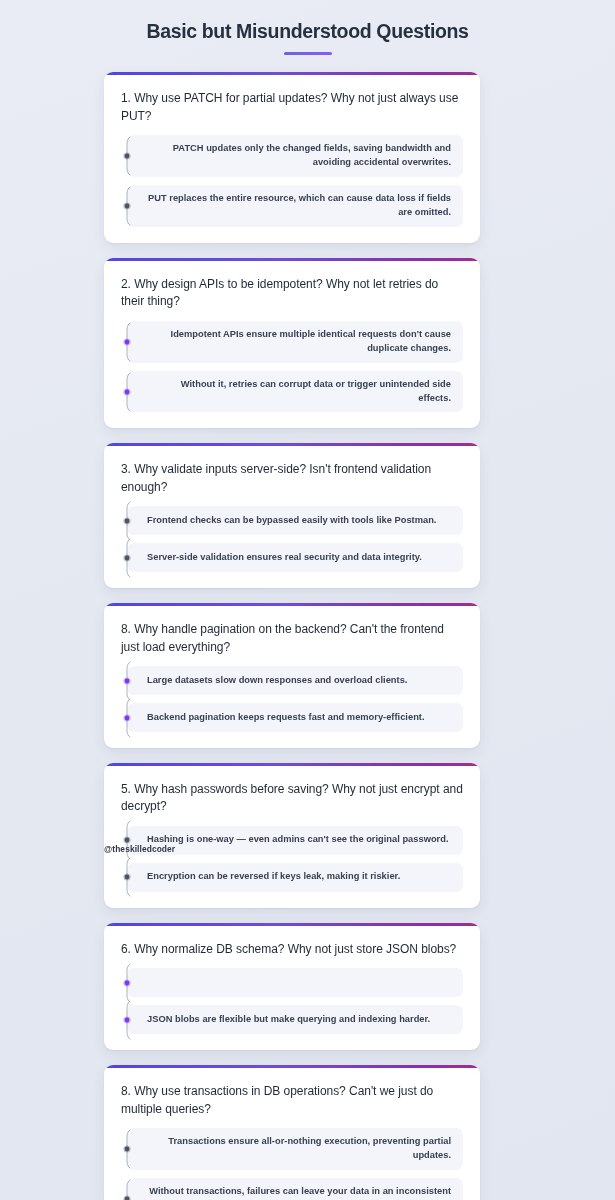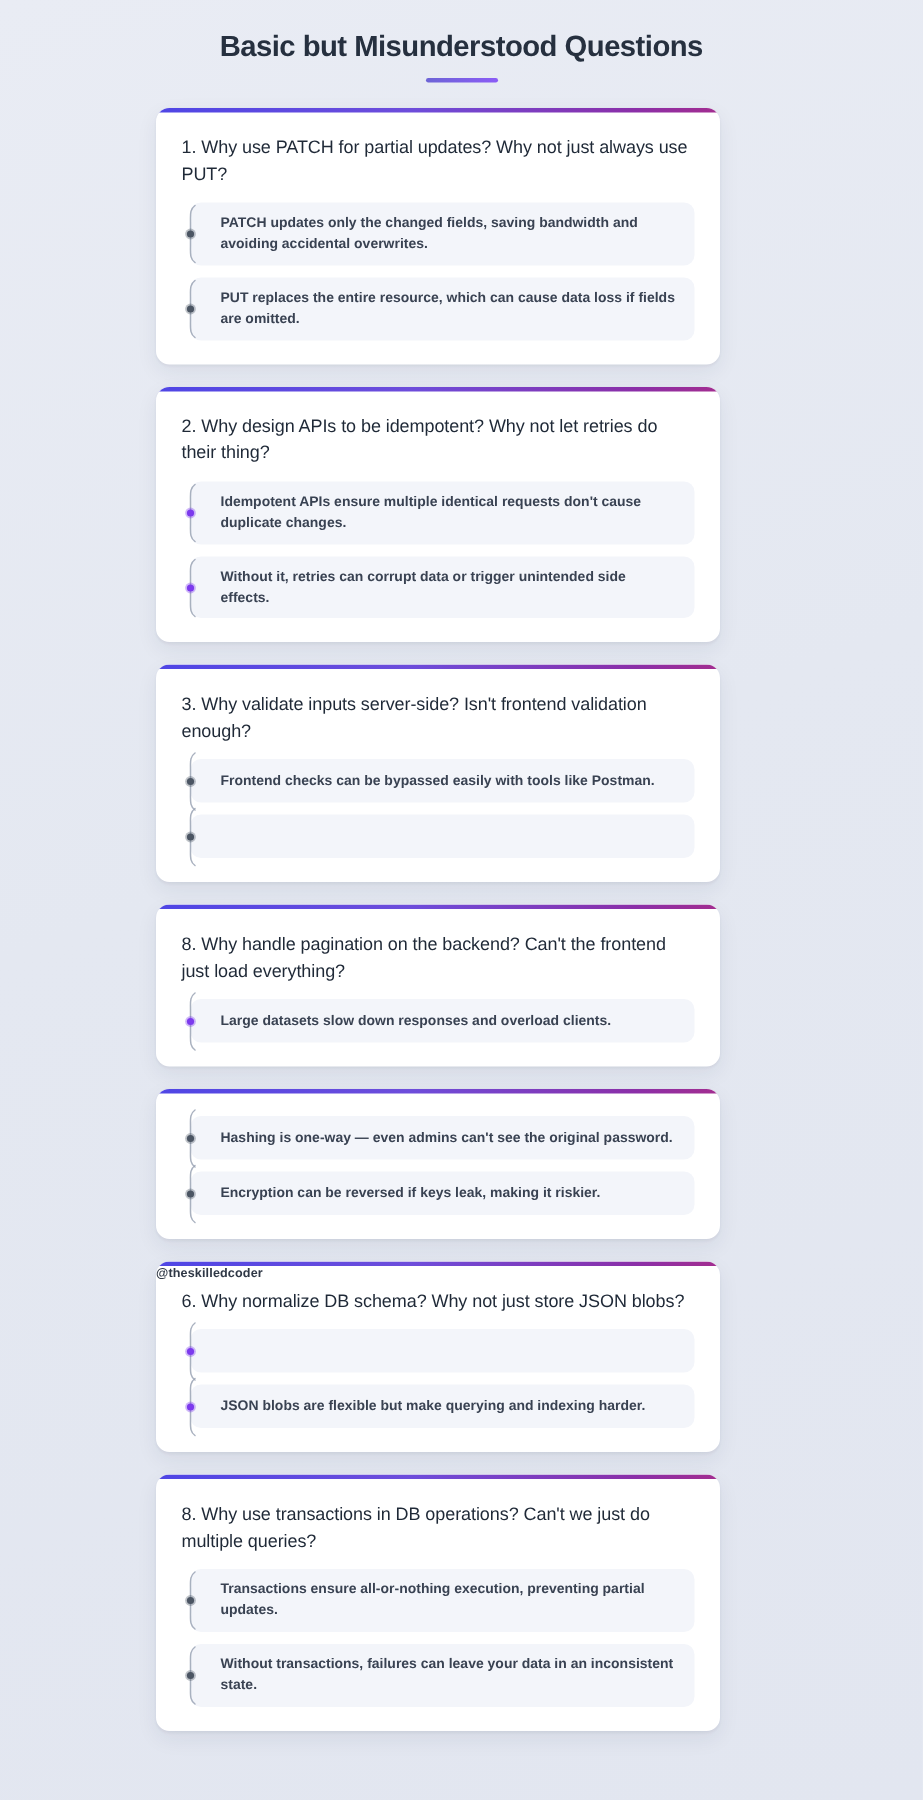--- a/index.html
+++ b/index.html
@@ -113,20 +113,21 @@
   }
 
   .answer-marker svg { display: block; overflow: visible; }
 
   .answer-text {
     font-size: 9.3px;
     font-weight: bold;
     color: #394252;
     line-height: 1.5;
     letter-spacing: 0.01px;
+    text-align: right;
   }
 
   
   .footer {
     position: absolute;
     left: 104px;
     bottom: 22px;
   }
 
   .handle {
@@ -214,41 +215,53 @@
             <span class="answer-text">Frontend checks can be bypassed easily with tools like Postman.</span>
           </div>
           <div class="answer-row">
             <span class="answer-marker">
               <svg width="14" height="40" viewBox="0 0 14 40">
                 <path d="M8 1 C4.5 3.5 5 7 5 12 L5 28 C5 33 4.5 36.5 8 39" fill="none" stroke="#9aa3b4" stroke-width="1" stroke-linecap="round" opacity="0.85"></path>
                 <circle cx="5" cy="20" r="3.6" fill="#4b5563" opacity="0.35"></circle>
                 <circle cx="5" cy="20" r="2.4" fill="#4b5563"></circle>
               </svg>
             </span>
+            <span class="answer-text">Server-side validation ensures real security and data integrity.</span>
           </div>
         </div>
       </div>
       <div class="card">
         <div class="card-accent"></div>
         <div class="question">8. Why handle pagination on the backend? Can't the frontend just load everything?</div>
         <div class="answers">
           <div class="answer-row">
             <span class="answer-marker">
               <svg width="14" height="40" viewBox="0 0 14 40">
                 <path d="M8 1 C4.5 3.5 5 7 5 12 L5 28 C5 33 4.5 36.5 8 39" fill="none" stroke="#9aa3b4" stroke-width="1" stroke-linecap="round" opacity="0.85"></path>
                 <circle cx="5" cy="20" r="3.6" fill="#7c3aed" opacity="0.35"></circle>
                 <circle cx="5" cy="20" r="2.4" fill="#7c3aed"></circle>
               </svg>
             </span>
             <span class="answer-text">Large datasets slow down responses and overload clients.</span>
           </div>
-        </div>
-      </div>
-      <div class="card">
-        <div class="card-accent"></div>
+          <div class="answer-row">
+            <span class="answer-marker">
+              <svg width="14" height="40" viewBox="0 0 14 40">
+                <path d="M8 1 C4.5 3.5 5 7 5 12 L5 28 C5 33 4.5 36.5 8 39" fill="none" stroke="#9aa3b4" stroke-width="1" stroke-linecap="round" opacity="0.85"></path>
+                <circle cx="5" cy="20" r="3.6" fill="#7c3aed" opacity="0.35"></circle>
+                <circle cx="5" cy="20" r="2.4" fill="#7c3aed"></circle>
+              </svg>
+            </span>
+            <span class="answer-text">Backend pagination keeps requests fast and memory-efficient.</span>
+          </div>
+        </div>
+      </div>
+      <div class="card">
+        <div class="card-accent"></div>
+        <div class="question">5. Why hash passwords before saving? Why not just encrypt and decrypt?</div>
         <div class="answers">
           <div class="answer-row">
             <span class="answer-marker">
               <svg width="14" height="40" viewBox="0 0 14 40">
                 <path d="M8 1 C4.5 3.5 5 7 5 12 L5 28 C5 33 4.5 36.5 8 39" fill="none" stroke="#9aa3b4" stroke-width="1" stroke-linecap="round" opacity="0.85"></path>
                 <circle cx="5" cy="20" r="3.6" fill="#4b5563" opacity="0.35"></circle>
                 <circle cx="5" cy="20" r="2.4" fill="#4b5563"></circle>
               </svg>
             </span>
             <span class="answer-text">Hashing is one-way — even admins can't see the original password.</span>

